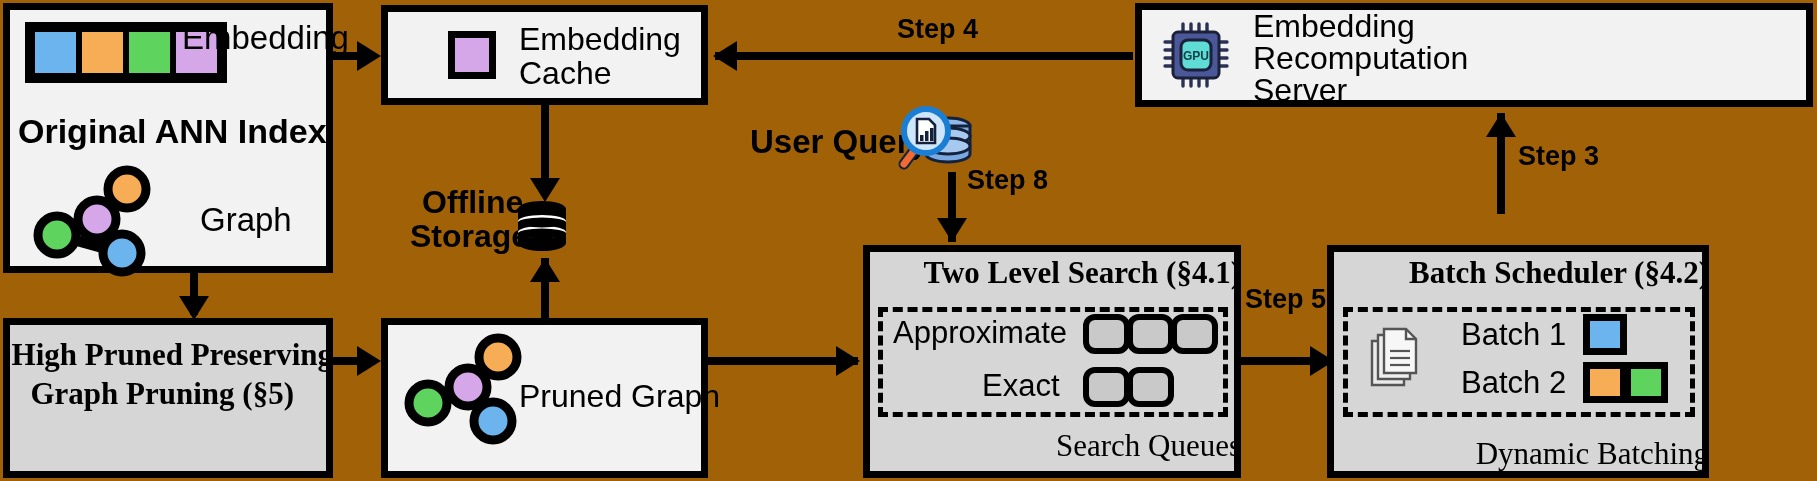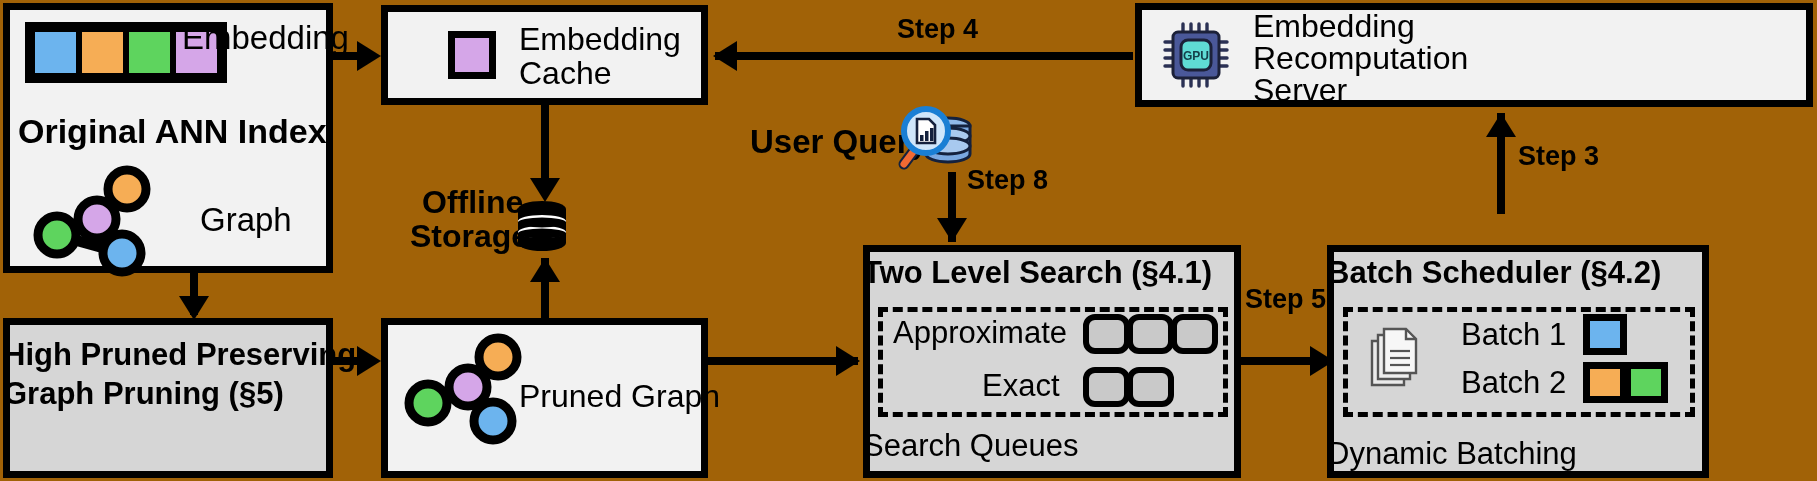--- a/index.html
+++ b/index.html
@@ -2,21 +2,21 @@
 <html><head>
 <meta charset="utf-8">
 <style>
   html,body{margin:0;padding:0;background:#ffffff;}
   body{font-family:"Liberation Sans","DejaVu Sans",sans-serif;}
   #canvas{position:relative;width:1817px;height:481px;background:#a16207;overflow:hidden;}
   .box{position:absolute;box-sizing:border-box;border:7px solid #000;background:#f2f2f2;}
   .box.gray{background:#d6d6d6;}
   .txt{position:absolute;color:#000;white-space:pre;line-height:1.12;}
   .bold{font-weight:bold;}
-  .ctr{text-align:left;}
+  .ctr{text-align:right;font-family:Liberation Serif, serif;}
 
   
   .ln{position:absolute;background:#000;}
   .hline{height:8px;}
   .vline{width:8px;}
   .arrow-r{position:absolute;width:0;height:0;border-top:15px solid transparent;border-bottom:15px solid transparent;border-left:24px solid #000;}
   .arrow-l{position:absolute;width:0;height:0;border-top:15px solid transparent;border-bottom:15px solid transparent;border-right:24px solid #000;}
   .arrow-d{position:absolute;width:0;height:0;border-left:15px solid transparent;border-right:15px solid transparent;border-top:24px solid #000;}
   .arrow-u{position:absolute;width:0;height:0;border-left:15px solid transparent;border-right:15px solid transparent;border-bottom:24px solid #000;}
 

